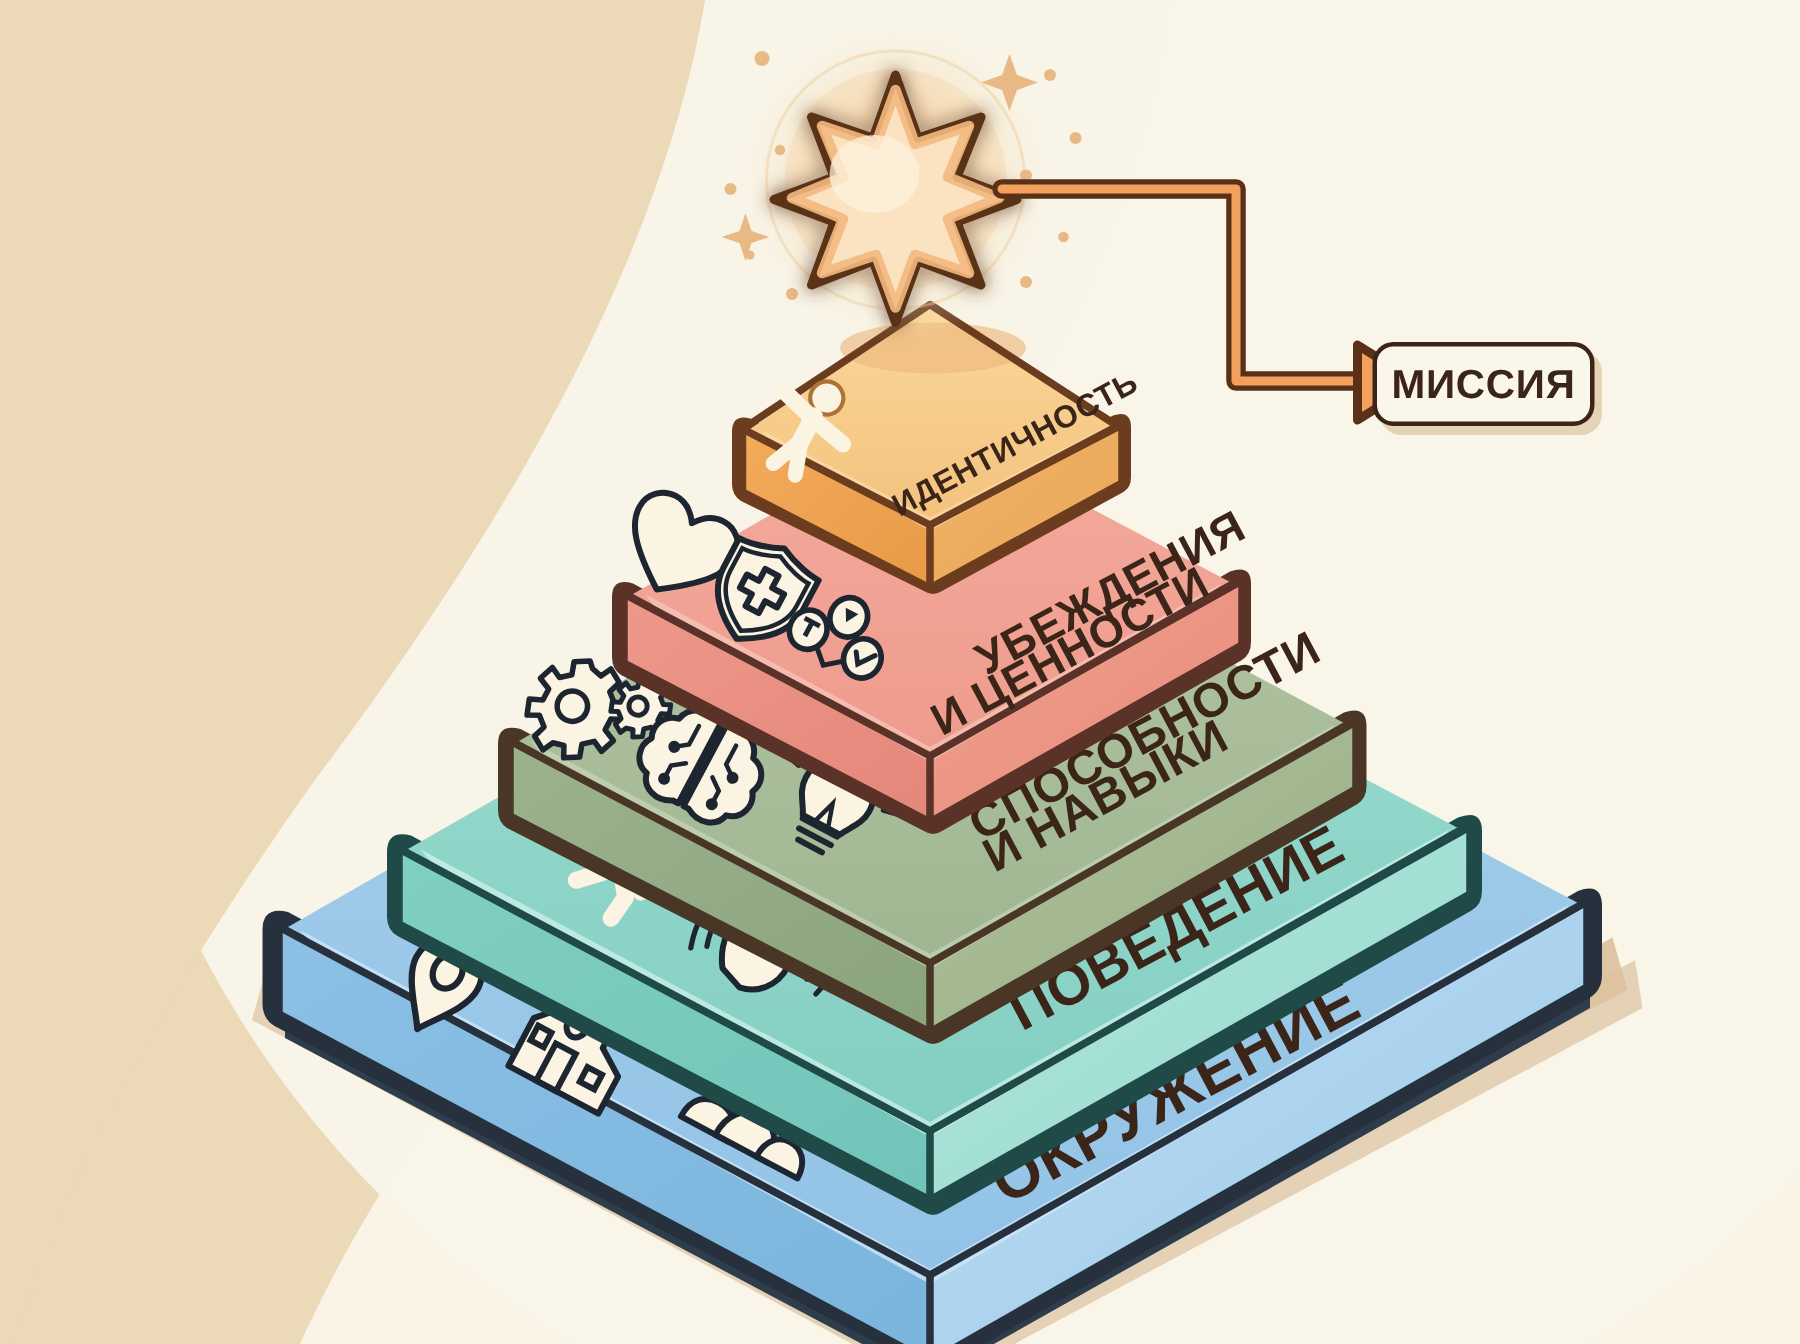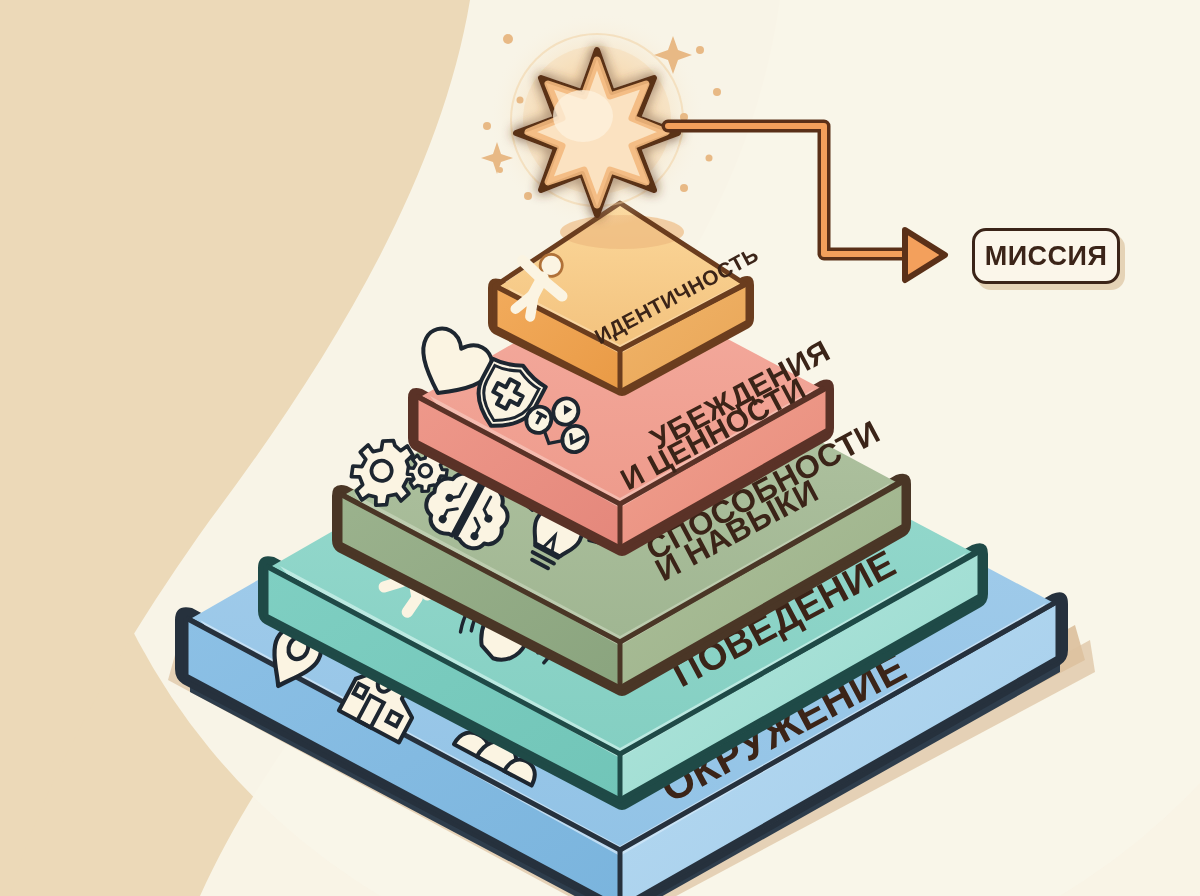--- a/index.html
+++ b/index.html
@@ -23,21 +23,21 @@
     height: 896px;
   }
   .lvl-label {
     font-weight: bold;
     fill: #3b2418;
     letter-spacing: 0.5px;
     paint-order: stroke fill;
   }
   .mission-box {
     position: absolute;
-    left: 972px;
+    left: 915px;
     top: 228px;
     width: 148px;
     height: 56px;
     border: 3px solid #3b2418;
     border-radius: 14px;
     background: #fbf6ea;
     box-shadow: 5px 6px 0 rgba(214,182,140,0.55);
     display: flex;
     align-items: center;
     justify-content: center;

